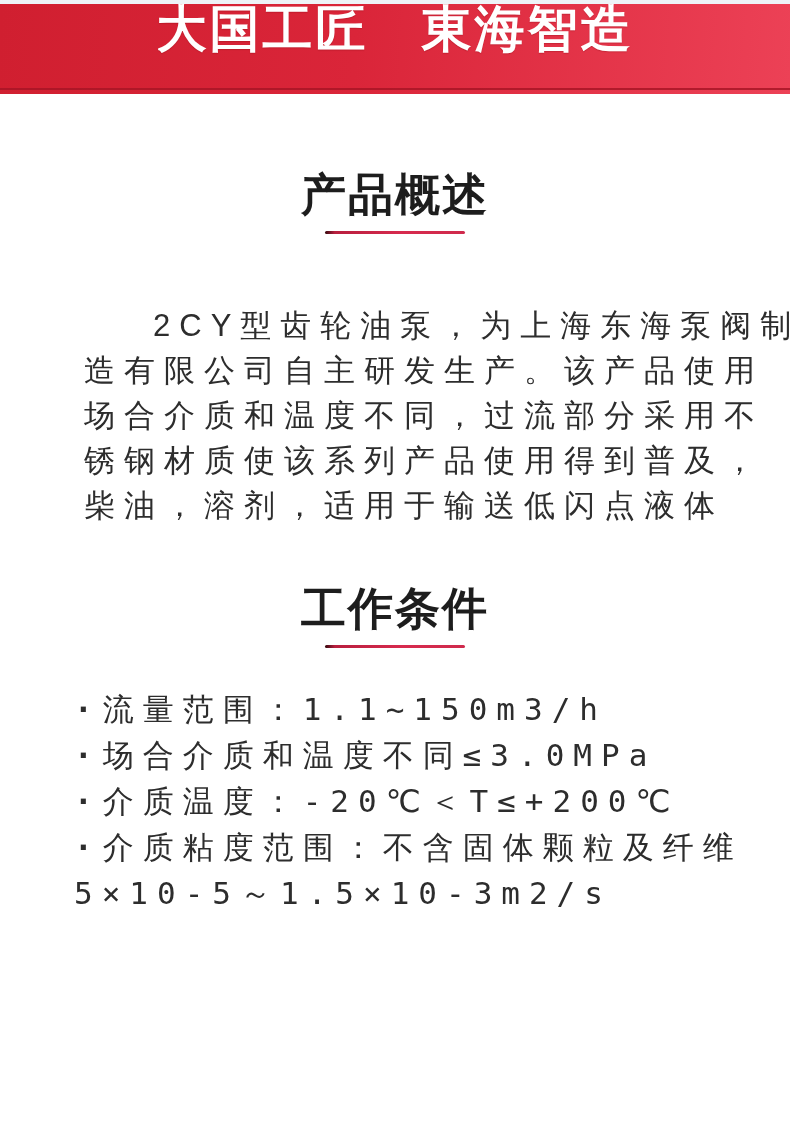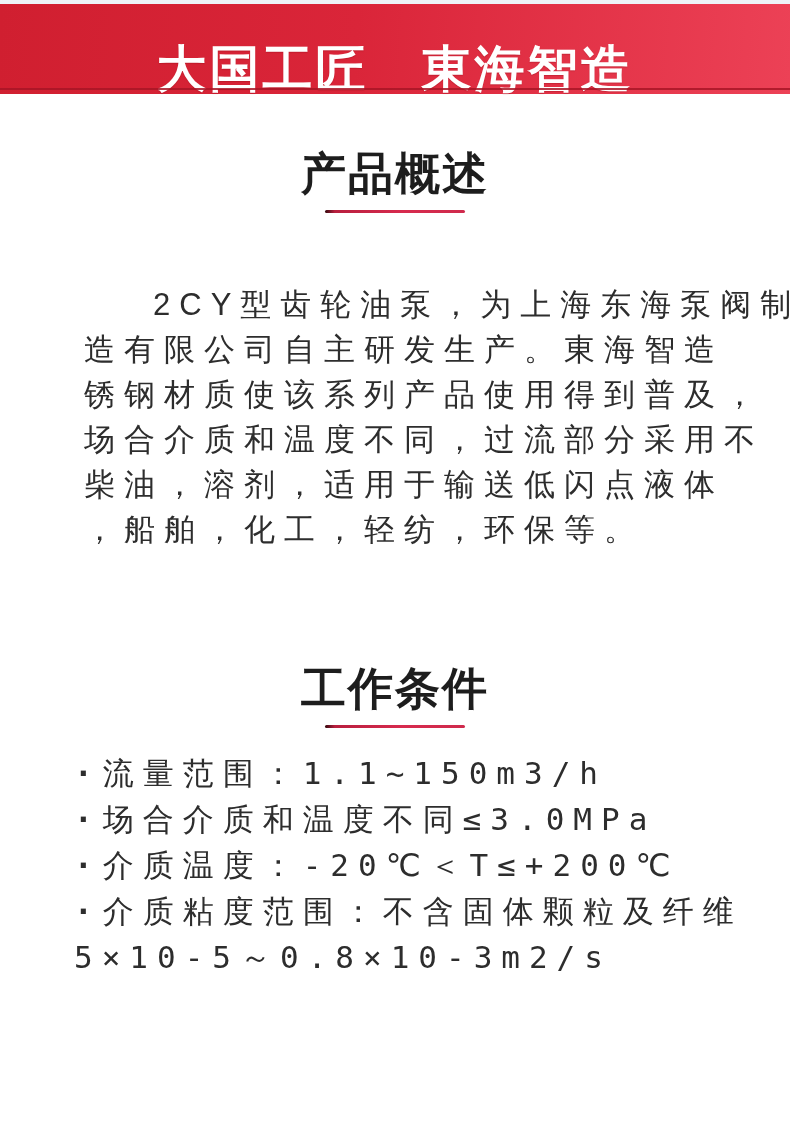--- a/index.html
+++ b/index.html
@@ -23,52 +23,52 @@
   }
   .top-strip{
     height:4px;
     background:var(--topstrip);
   }
   .banner{
     position:relative;
     height:90px;
     background:linear-gradient(94deg, var(--banner_red_left) 0%, var(--banner_red_mid) 45%, var(--banner_red_right) 100%);
     display:flex;
-    align-items:flex-end;
+    align-items:flex-start;
     justify-content:center;
   }
   .banner::after{
     content:"";
     position:absolute;
     left:0; right:0; bottom:4px;
     height:2px;
     background:var(--banner_bottom_line);
     opacity:.85;
   }
   .banner-title{
     color:#ffffff;
     font-size:50px;
     font-weight:bold;
     letter-spacing:3px;
     line-height:1;
     text-shadow:0 1px 1px rgba(120,0,10,.25);
     white-space:nowrap;
   }
   .section-title{
-    margin-top:58px;
+    margin-top:79px;
     text-align:center;
     font-size:45px;
     line-height:44px;
     font-weight:bold;
     color:var(--title_text);
     letter-spacing:2px;
     white-space:nowrap;
   }
   .section-title.second{
-    margin-top:115px;
+    margin-top:59px;
   }
   .title-underline{
     width:140px;
     height:3px;
     margin:14px auto 0 auto;
     border-radius:2px;
     background:linear-gradient(90deg, var(--accent_dark) 0%, #b81f3e 7%, var(--accent) 55%, #cf2a4c 100%);
   }
   .paragraph{
     margin:69px 74px 0 84px;
@@ -79,21 +79,21 @@
     font-size:31px;
     line-height:45px;
     letter-spacing:9px;
     white-space:nowrap;
   }
   .para-line:first-child{
     text-indent:69px;
   }
   .bullets{
     list-style:none;
-    margin:22px 40px 0 74px;
+    margin:38px 40px 0 74px;
     color:var(--text);
   }
   .bullet{
     font-family:"DejaVu Sans Mono","DejaVu Sans",sans-serif;
     font-size:31px;
     line-height:46px;
     letter-spacing:9px;
   }
   .bullet .dot{
     display:inline-block;
@@ -112,33 +112,32 @@
   <header class="banner">
     <h1 class="banner-title">大国工匠　東海智造</h1>
   </header>
 
   <section>
     <h2 class="section-title">产品概述</h2>
     <div class="title-underline"></div>
 
     <div class="paragraph">
       <div class="para-line">2CY型齿轮油泵，为上海东海泵阀制</div>
-      <div class="para-line">造有限公司自主研发生产。東海智造</div>
+      <div class="para-line">造有限公司自主研发生产。该产品使用</div>
+      <div class="para-line">场合介质和温度不同，过流部分采用不</div>
       <div class="para-line">锈钢材质使该系列产品使用得到普及，</div>
-      <div class="para-line">场合介质和温度不同，过流部分采用不</div>
       <div class="para-line">柴油，溶剂，适用于输送低闪点液体</div>
-      <div class="para-line">，船舶，化工，轻纺，环保等。</div>
     </div>
   </section>
 
   <section>
     <h2 class="section-title second">工作条件</h2>
     <div class="title-underline"></div>
 
     <ul class="bullets">
       <li class="bullet"><span class="dot">·</span><span>流量范围：1.1~150m3/h</span></li>
       <li class="bullet"><span class="dot">·</span><span>场合介质和温度不同≤3.0MPa</span></li>
       <li class="bullet"><span class="dot">·</span><span>介质温度：-20℃＜T≤+200℃</span></li>
-      <li class="bullet"><span class="dot">·</span><span>介质粘度范围：不含固体颗粒及纤维5×10-5～0.8×10-3m2/s</span></li>
+      <li class="bullet"><span class="dot">·</span><span>介质粘度范围：不含固体颗粒及纤维5×10-5～1.5×10-3m2/s</span></li>
     </ul>
   </section>
 
 </div>
 
 </body></html>

